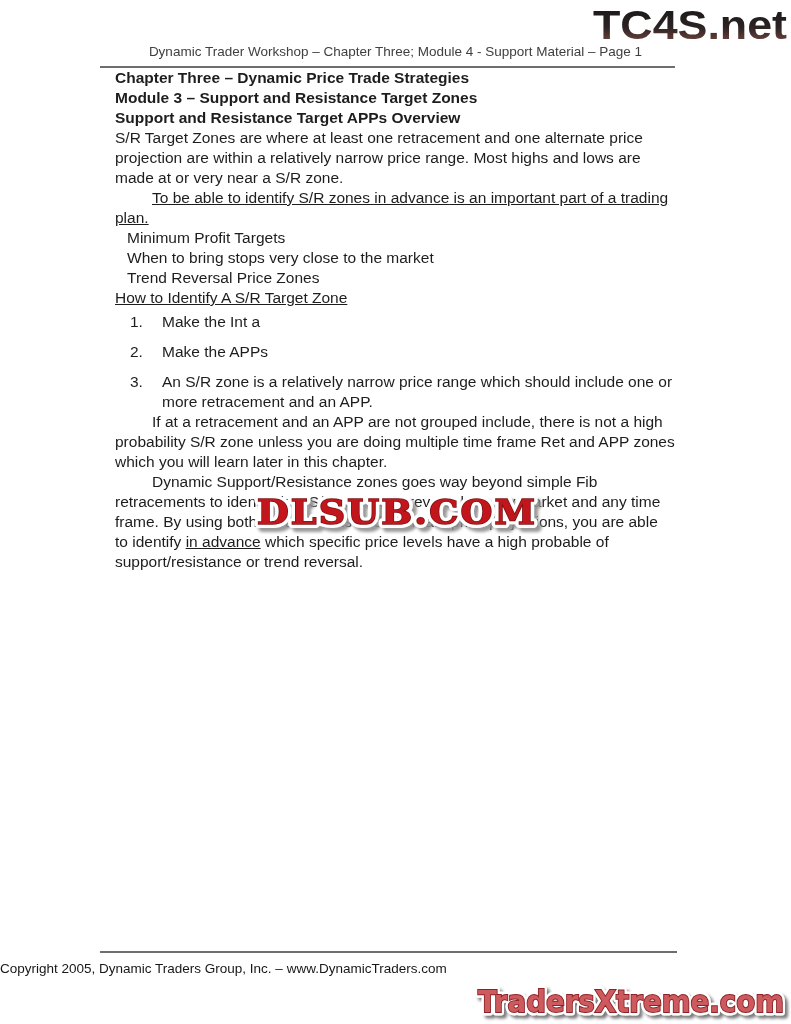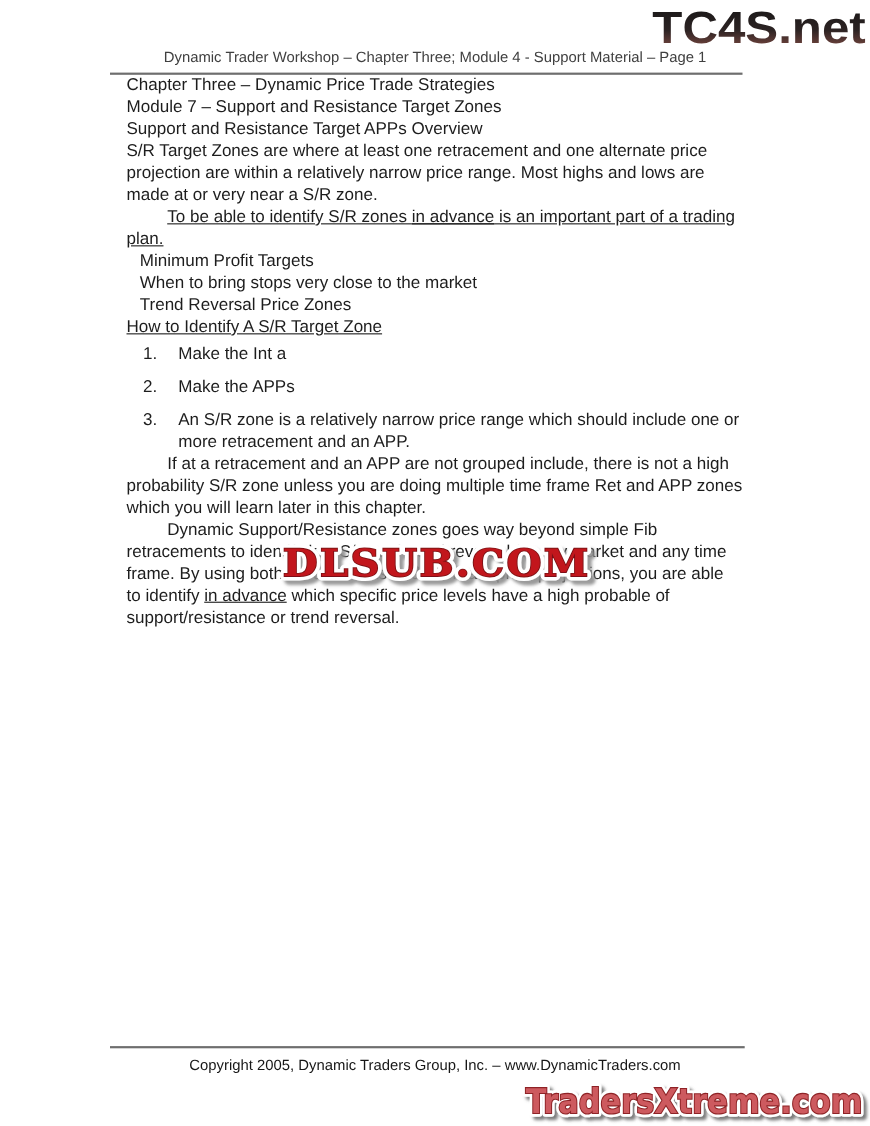--- a/index.html
+++ b/index.html
@@ -7,41 +7,41 @@
     position:relative; width:791px; height:1024px; background:#ffffff;
     font-family:"Liberation Sans","DejaVu Sans",sans-serif; color:#1d1d1d;
     overflow:hidden;
   }
   
   .header-title { padding-top:44px; text-align:center; font-size:13.5px; color:#404040; }
   .header-rule { height:0; border-top:2px solid #6e6e6e; margin:7px 116px 0 100px; }
   
   .content { margin:0 116px 0 115px; font-size:15.5px; line-height:20px; }
   .content p { margin:0; }
-  .h-bold { font-weight:normal; }
+  .h-bold { font-weight:bold; }
   .h1 { margin-top:26px; }
   .h2 { margin-top:8px; }
   .h-overview { margin-top:35px; }
   .p1 { margin-top:8px; }
   .p2 { margin-top:7px;text-decoration:underline; }
   .p-indent { text-indent:37px; }
   .u { text-decoration:underline; }
   .u-heading { text-decoration:underline; }
   .zones-h { margin-top:33px; }
   .zone-item { margin-top:8px; padding-left:12px; }
   .howto-h { margin-top:35px; }
   .num-item { display:flex; padding-left:15px; margin-top:10px; }
   .num-item.first { margin-top:4px; }
   .num { width:32px; flex:none; }
   .num-text { flex:1; }
   .p3 { margin-top:31px; }
   .p4 { margin-top:6px; }
   
   .footer-rule { position:absolute; left:100px; top:951px; width:577px; height:0; border-top:2px solid #6e6e6e; }
-  .footer-text { position:absolute; left:0; top:961px; width:791px; text-align:center; font-size:13.5px; color:#171717; }
+  .footer-text { position:absolute; left:0; top:961px; width:791px; font-size:13.5px; color:#171717; }
   
   .wm-tc4s { position:absolute; top:1px; right:1px; }
   .wm-dlsub { position:absolute; left:249px; top:486px; }
   .wm-traders { position:absolute; right:0px; top:978px; }
 </style>
 </head>
 <body>
 
 <div class="page">
 
@@ -55,21 +55,21 @@
     </defs>
     <text x="99" y="38" text-anchor="middle" font-family="Liberation Sans, sans-serif" font-weight="bold" font-size="41" textLength="194" lengthAdjust="spacingAndGlyphs" fill="url(#tc4s-grad)">TC4S.net</text>
   </svg>
 
   <div class="header-title">Dynamic Trader Workshop – Chapter Three; Module 4 - Support Material – Page 1</div>
   <div class="header-rule"></div>
 
   <div class="content">
 
     <p class="h-bold h1">Chapter Three – Dynamic Price Trade Strategies</p>
-    <p class="h-bold h2">Module 7 – Support and Resistance Target Zones</p>
+    <p class="h-bold h2">Module 3 – Support and Resistance Target Zones</p>
 
     <p class="h-bold h-overview">Support and Resistance Target APPs Overview</p>
 
     <p class="p1">S/R Target Zones are where at least one retracement and one alternate price projection are within a relatively narrow price range. Most highs and lows are made at or very near a S/R zone.</p>
 
     <p class="p2 p-indent"><span>To be able to identify S/R zones </span><span class="u">in advance</span><span> is an important part of a trading plan.</span></p>
 
     <p class="zone-item">Minimum Profit Targets</p>
     <p class="zone-item">When to bring stops very close to the market</p>
     <p class="zone-item">Trend Reversal Price Zones</p>

